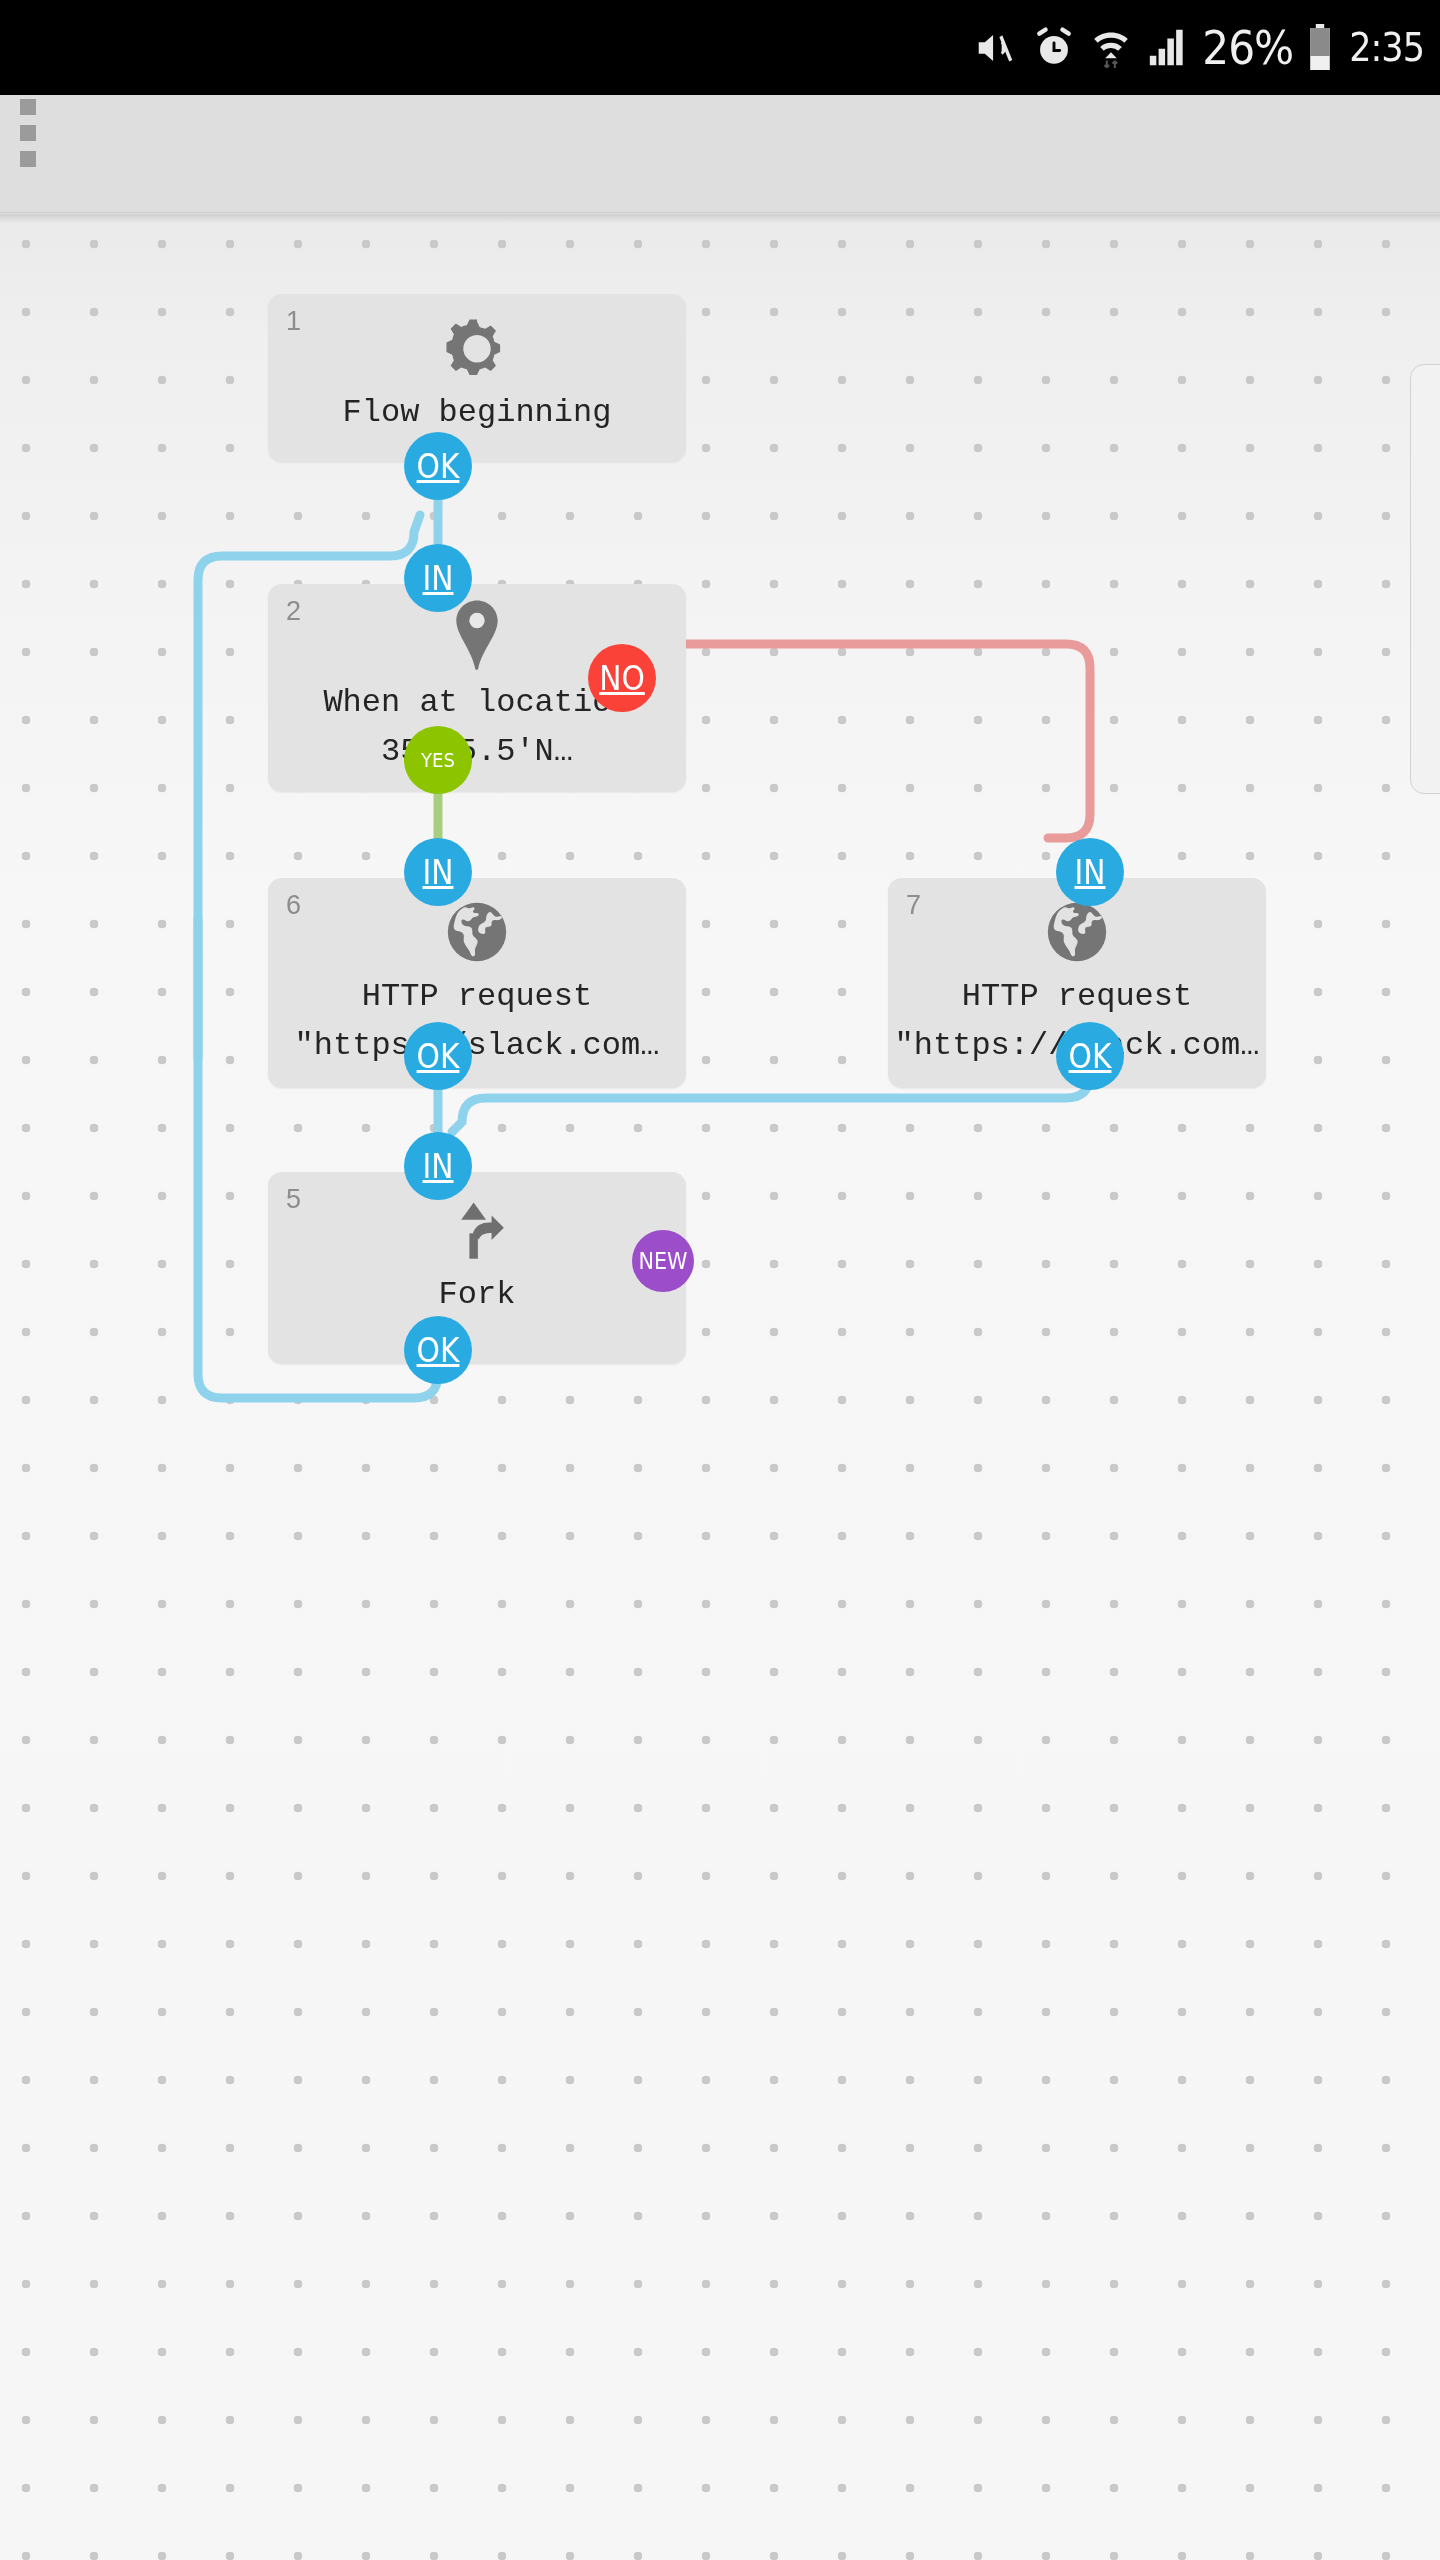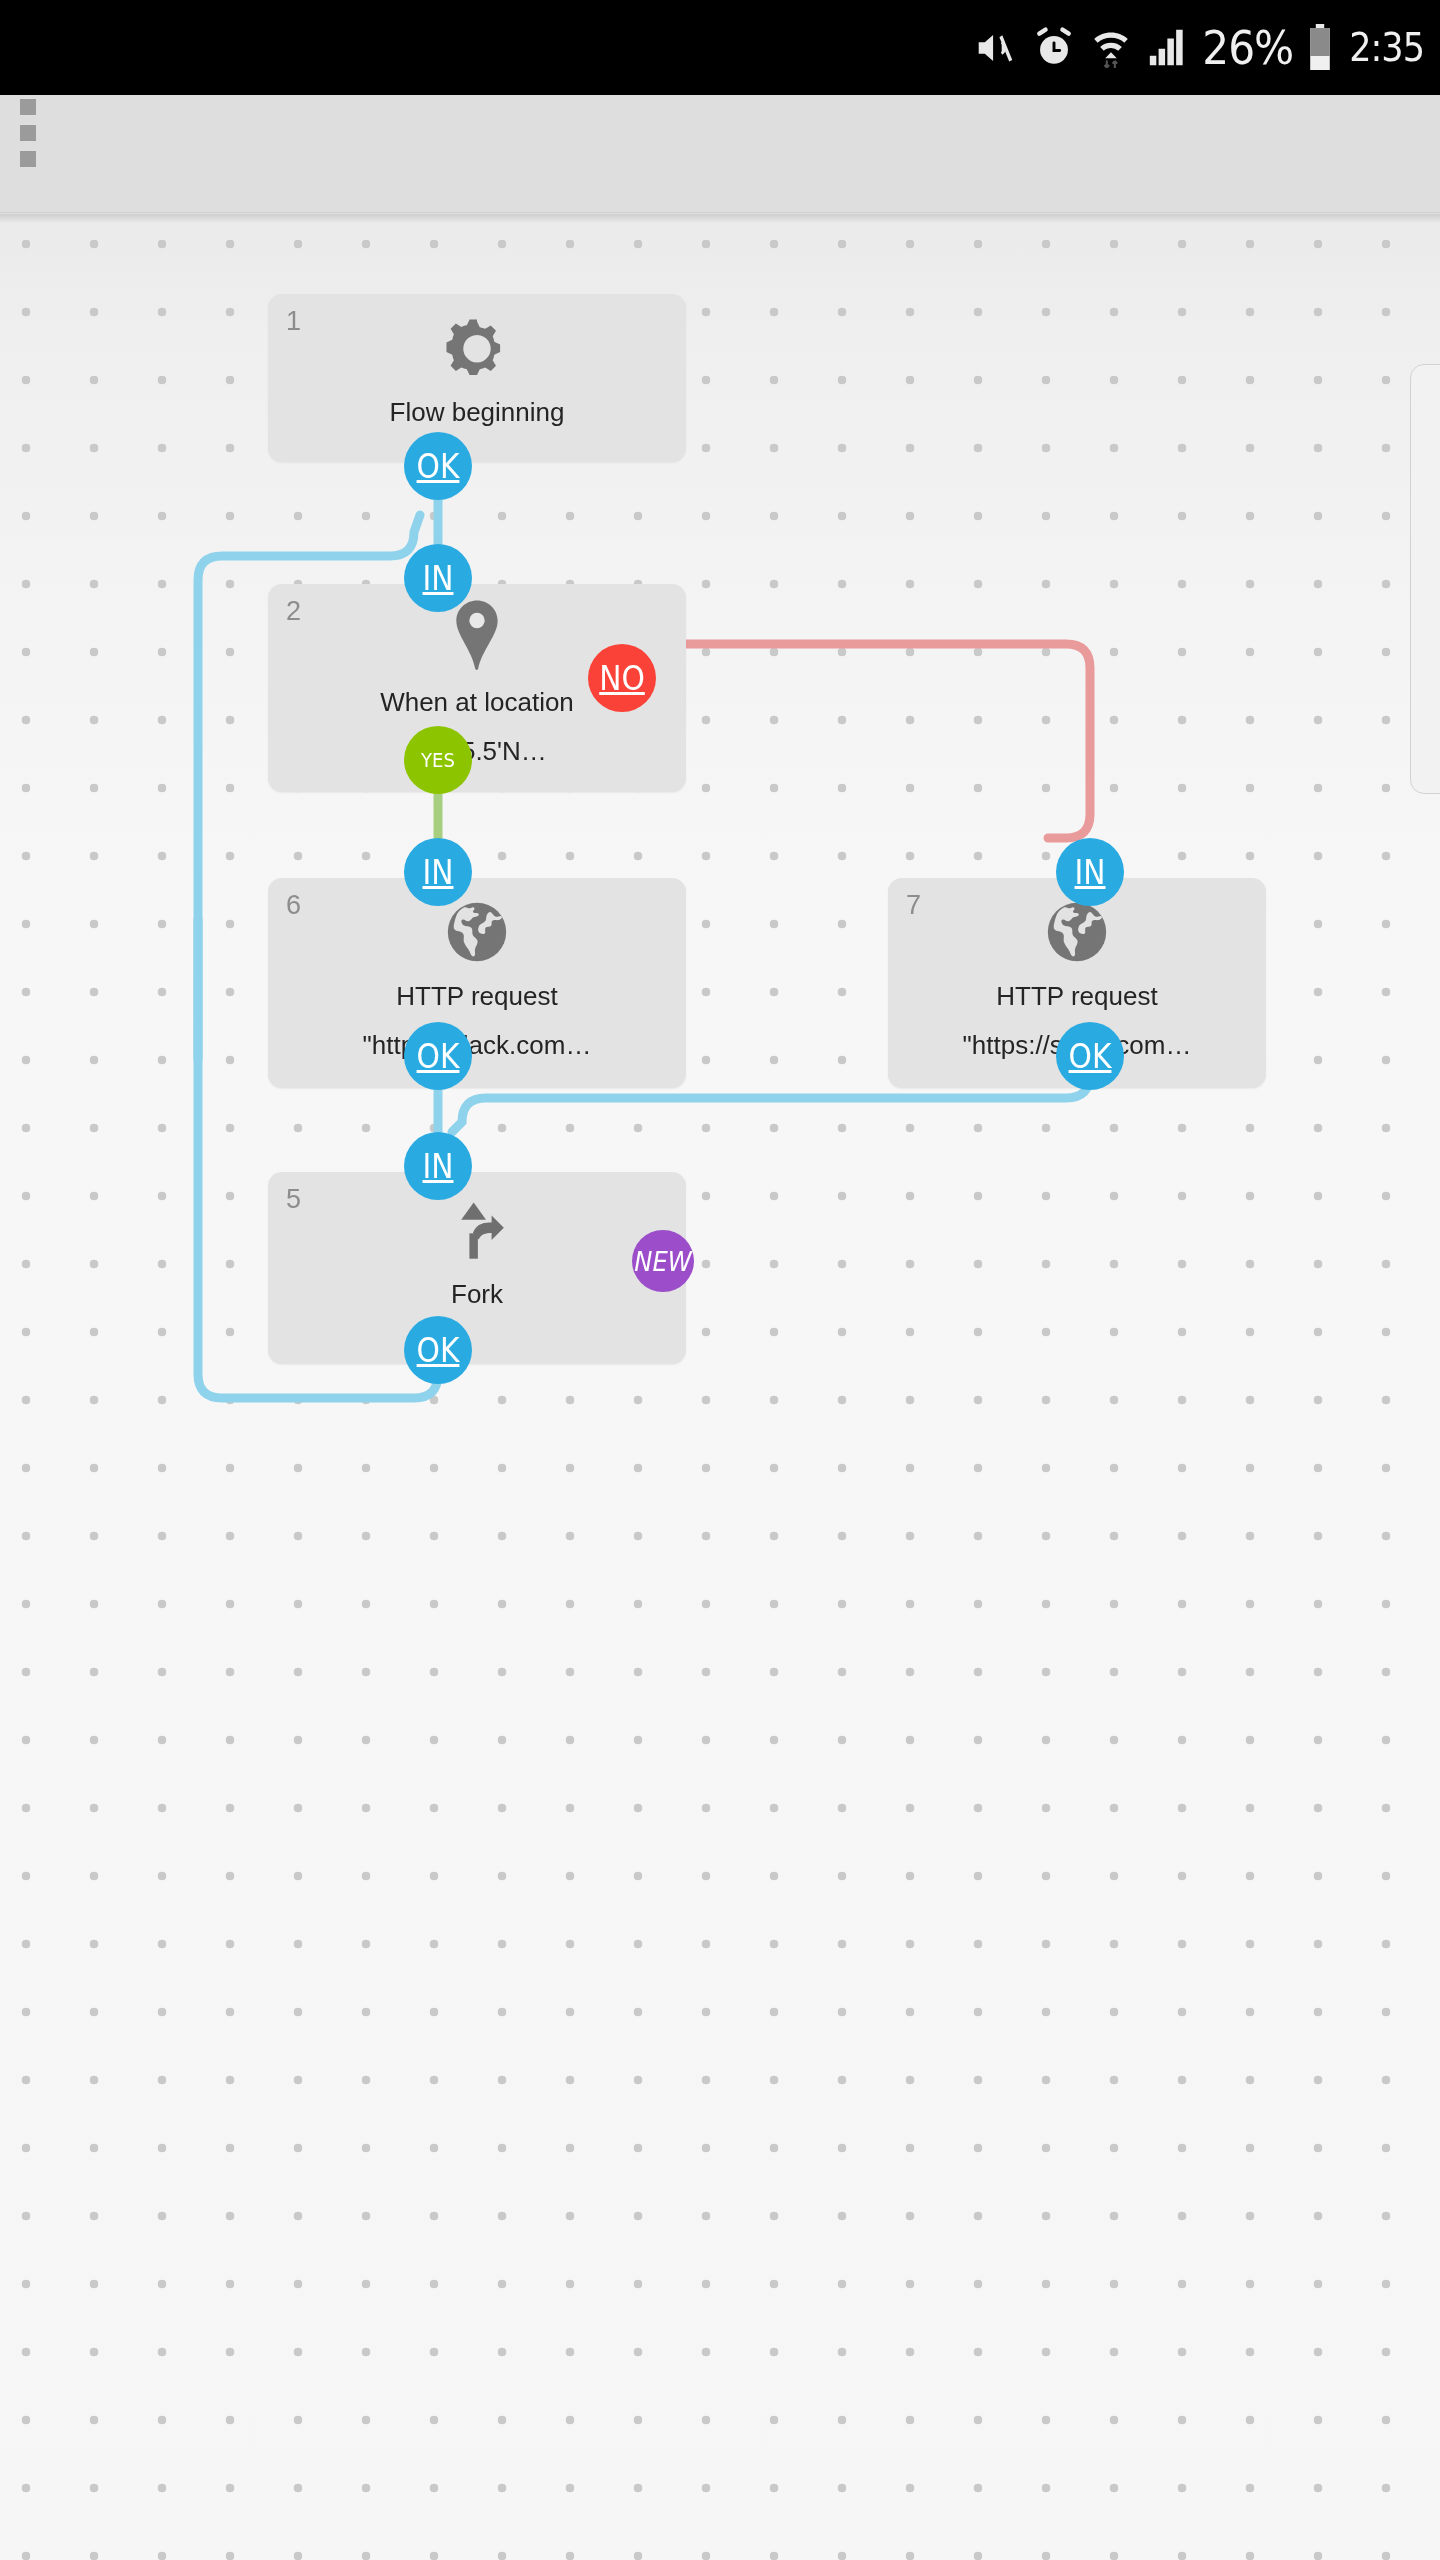--- a/index.html
+++ b/index.html
@@ -77,45 +77,44 @@
     position: absolute; left: 18px; top: 12px;
     font-size: 27px; color: #8d8d8d;
   }
   .node-icon {
     position: absolute; left: 0; right: 0; display: flex;
     align-items: center; justify-content: center;
   }
   .node-label {
     position: absolute; left: 6px; right: 6px;
     text-align: center; color: #242424;
-    font-size: 26px; line-height: 49px;
-    font-family: Liberation Sans, sans-serif;
+    font-size: 32px; line-height: 49px;
+    font-family: Liberation Mono, monospace;
     white-space: pre-line;
   }
 
   
   .port {
     position: absolute;
     border-radius: 50%;
     display: flex; align-items: center; justify-content: center;
     color: #fff; font-size: 33px; line-height: 1;
     font-family: "DejaVu Sans Condensed", "Liberation Sans", sans-serif;
     z-index: 4;
   }
   .port.in, .port.ok { background: #29abe2; text-decoration: underline; }
   .port.no  { background: #fa4238; text-decoration: underline; }
   .port.yes { background: #8cc500; }
   .badge-new {
     position: absolute; border-radius: 50%;
     background: #9b4dca;
     display: flex; align-items: center; justify-content: center;
-    color: #fff; font-size: 27px;
+    color: #fff; font-size: 23px;
     font-family: "DejaVu Sans Condensed", "Liberation Sans", sans-serif;
     z-index: 4;
-    font-style: italic;
   }
 
   
   #offscreen-node {
     position: absolute; left: 1410px; top: 150px; width: 60px; height: 430px;
     background: #f2f2f2; border: 1px solid #d2d2d2; border-radius: 14px;
   }
 </style>
 </head>
 <body>

